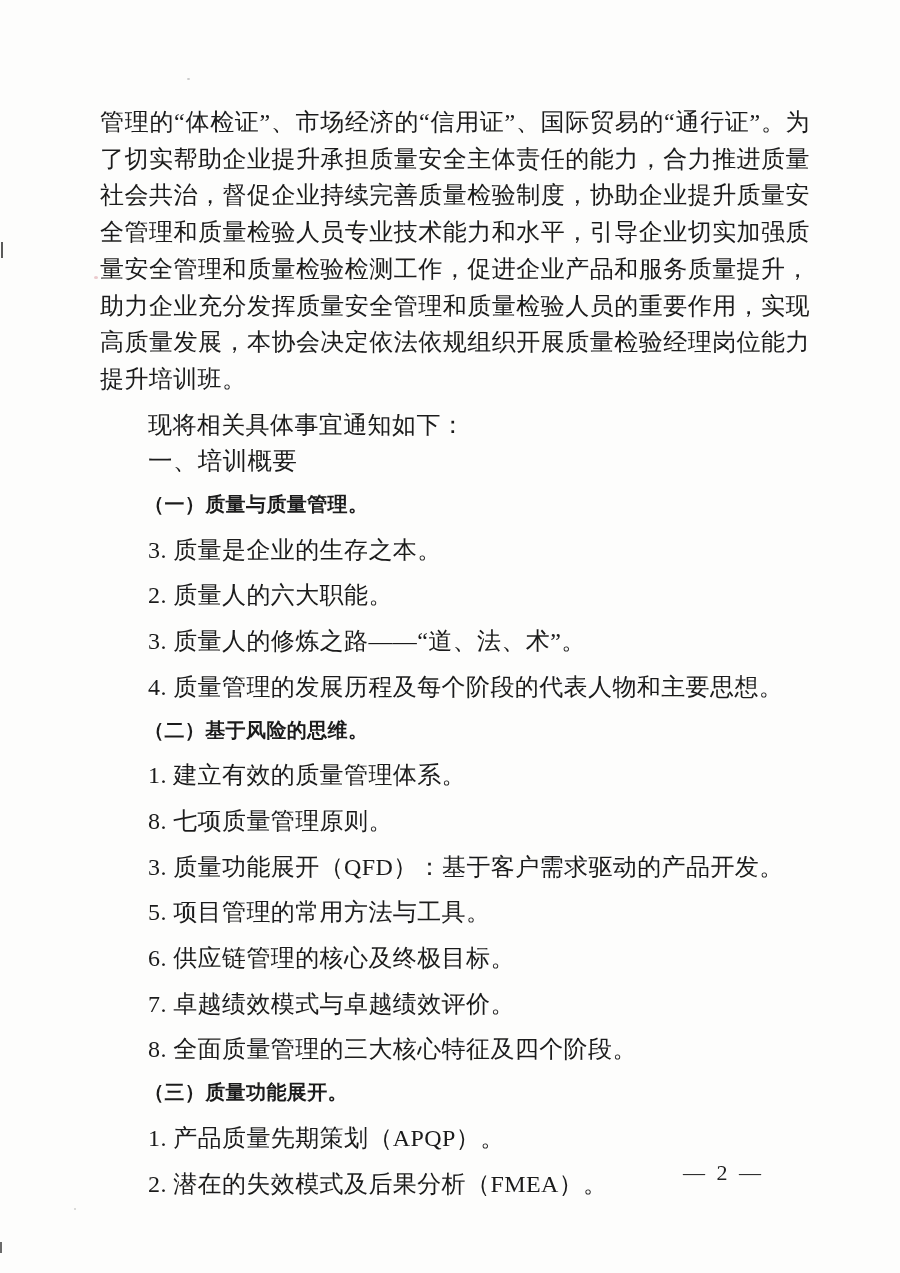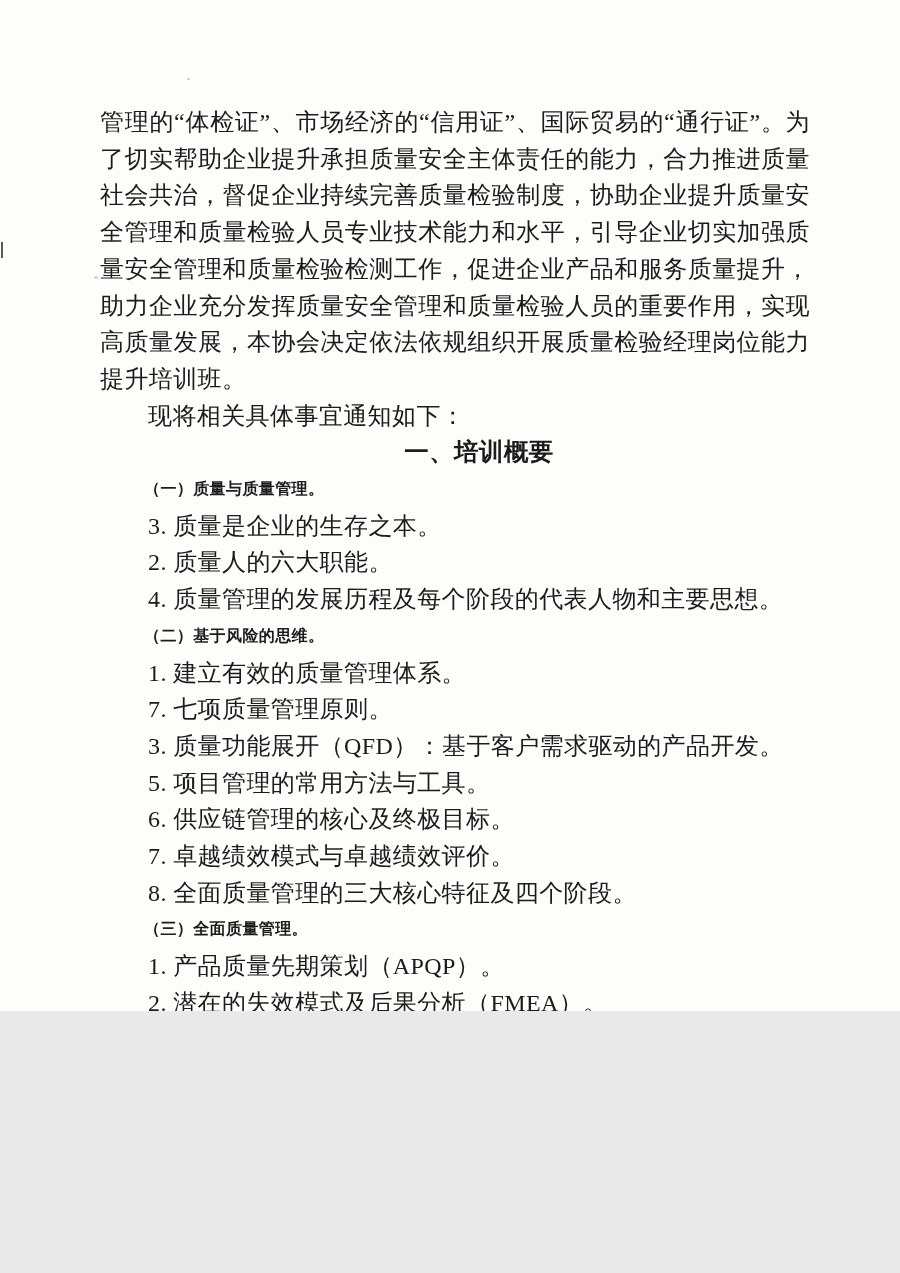--- a/index.html
+++ b/index.html
@@ -3,50 +3,50 @@
 <meta charset="utf-8">
 <style>
   html, body { margin: 0; padding: 0; }
   body {
     width: 900px; height: 1273px;
     background: #e9e9e9;
     font-family: "Liberation Serif", "DejaVu Serif", serif;
   }
   .page {
     position: relative;
-    width: 900px; height: 1011px;
+    width: 900px; height: 1273px;
     background: #fdfdfc;
     color: #1b1b1b;
     overflow: hidden;
   }
   .content {
     position: absolute;
     left: 100px; top: 104px;
     width: 710px;
     font-size: 24px;
     line-height: 36.7px;
     letter-spacing: 0.4px;
   }
   .opening {
     text-align: justify;
     text-justify: inter-character;
   }
   .line { white-space: normal; }
-  .indent { text-indent: 48px; }
+  .indent { text-indent: 48px; margin-top: 9px; }
   .heading-main {
     font-family: "Liberation Sans", "DejaVu Sans", sans-serif;
-    font-weight: bold;
+    font-weight: normal;
     text-indent: 48px;
     font-size: 24.5px;
-    text-align: center;
   }
   .heading-sub {
     font-weight: bold;
     text-indent: 44px;
-    font-size: 16px;
+    font-size: 20px;
+    margin-top: 6px;
   }
   .page-number {
     position: absolute;
     right: 136px; top: 1160px;
     font-size: 22px;
     letter-spacing: 3px;
     color: #222;
   }
   
   .artifact { position: absolute; }
@@ -65,32 +65,33 @@
 
     <div class="opening">管理的“体检证”、市场经济的“信用证”、国际贸易的“通行证”。为了切实帮助企业提升承担质量安全主体责任的能力，合力推进质量社会共治，督促企业持续完善质量检验制度，协助企业提升质量安全管理和质量检验人员专业技术能力和水平，引导企业切实加强质量安全管理和质量检验检测工作，促进企业产品和服务质量提升，助力企业充分发挥质量安全管理和质量检验人员的重要作用，实现高质量发展，本协会决定依法依规组织开展质量检验经理岗位能力提升培训班。</div>
 
     <div class="line indent">现将相关具体事宜通知如下：</div>
 
     <div class="heading-main">一、培训概要</div>
 
     <div class="heading-sub">（一）质量与质量管理。</div>
     <div class="line indent">3. 质量是企业的生存之本。</div>
     <div class="line indent">2. 质量人的六大职能。</div>
+    <div class="line indent">3. 质量人的修炼之路——“道、法、术”。</div>
     <div class="line indent">4. 质量管理的发展历程及每个阶段的代表人物和主要思想。</div>
 
     <div class="heading-sub">（二）基于风险的思维。</div>
     <div class="line indent">1. 建立有效的质量管理体系。</div>
-    <div class="line indent">7. 七项质量管理原则。</div>
+    <div class="line indent">8. 七项质量管理原则。</div>
     <div class="line indent">3. 质量功能展开（QFD）：基于客户需求驱动的产品开发。</div>
     <div class="line indent">5. 项目管理的常用方法与工具。</div>
     <div class="line indent">6. 供应链管理的核心及终极目标。</div>
     <div class="line indent">7. 卓越绩效模式与卓越绩效评价。</div>
     <div class="line indent">8. 全面质量管理的三大核心特征及四个阶段。</div>
 
-    <div class="heading-sub">（三）全面质量管理。</div>
+    <div class="heading-sub">（三）质量功能展开。</div>
     <div class="line indent">1. 产品质量先期策划（APQP）。</div>
     <div class="line indent">2. 潜在的失效模式及后果分析（FMEA）。</div>
 
   </div>
 
   <div class="page-number">— 2 —</div>
 
   <div class="artifact edge-dash-1"></div>
   <div class="artifact edge-dash-2"></div>
   <div class="artifact speck-gray"></div>

